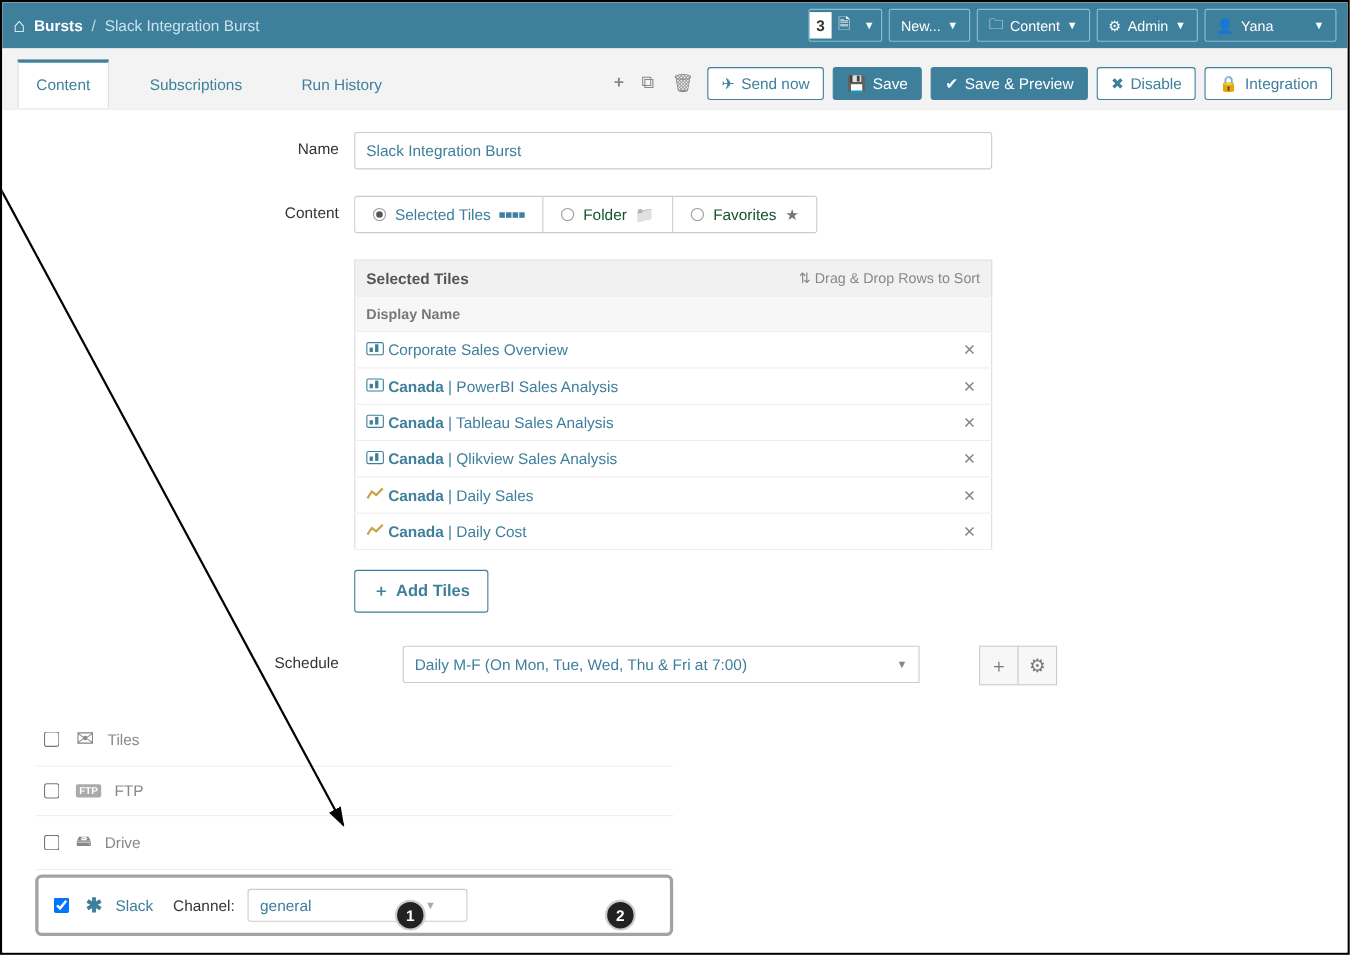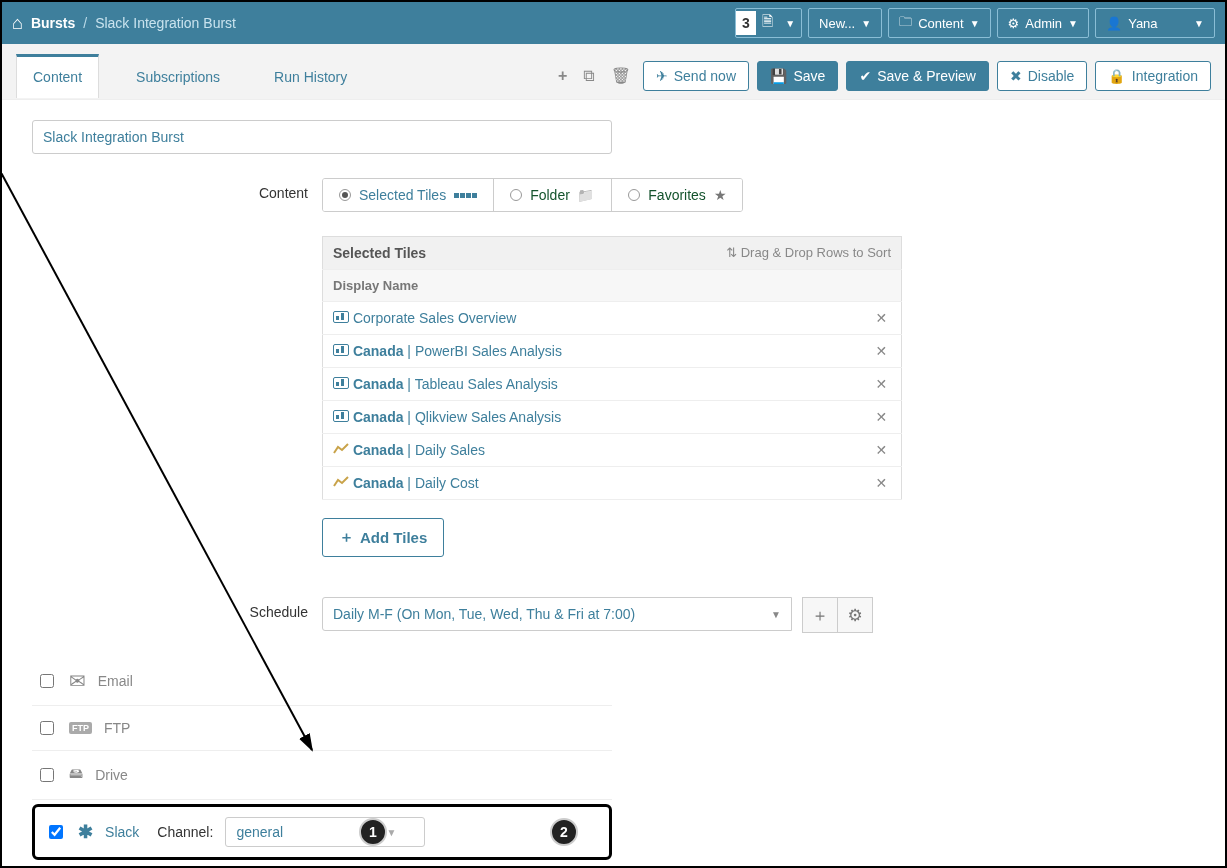--- a/index.html
+++ b/index.html
@@ -126,21 +126,21 @@
   .schedule-row .select-like { flex:1; max-width:470px; border:1px solid #ccc; border-radius:3px 0 0 3px; padding:8px 10px; color:#3e7f9c; display:flex; justify-content:space-between; align-items:center; cursor:pointer; background:#fff;}
   .schedule-buttons { display:flex; }
   .sched-btn { width:36px; height:36px; border:1px solid #ccc; background:#f7f7f7; color:#777; display:flex; align-items:center; justify-content:center; cursor:pointer; margin-left:10px; font-size:17px;}
   .sched-btn + .sched-btn { margin-left:-1px; }
   .via-list { width:580px; }
   .via-item { display:flex; align-items:center; gap:12px; padding:12px 4px; border-bottom:1px solid #eee; color:#888;}
   .via-item input[type=checkbox]{ width:14px; height:14px;}
   .via-item.active { color:#333;}
   .via-item.active .via-label{ color:#3e7f9c;}
   .via-item.boxed {
-    border:3px solid #000000; border-radius:6px; padding:10px; margin-top:4px; position:relative;
+    border:3px solid #a3a3a3; border-radius:6px; padding:10px; margin-top:4px; position:relative;
   }
   .chan-label { margin-left: 6px; color:#333; }
   .chan-select { border:1px solid #ccc; border-radius:3px; padding:6px 28px 6px 10px; color:#3e7f9c; width:200px; position:relative; display:inline-flex; align-items:center; justify-content:space-between; background:#fff;}
   .chan-select .caret-sm{ color:#aaa;}
   .annot-badge { position:absolute; width:28px; height:28px; border-radius:50%; background:#222; color:#fff; display:flex; align-items:center; justify-content:center; font-weight:700; border:2px solid #ccc;}
   .cog-icon::before { content:"⚙"; }
   .star-icon::before { content:"★"; }
   .folder-icon::before { content:"📁"; filter:grayscale(1);}
   .tiles-icon { display:inline-flex; gap:1px;}
   .tiles-icon span{ width:5px; height:5px; background:#3e7f9c; display:inline-block;}
@@ -226,20 +226,21 @@
     <button class="btn">
       <span>🔒</span>
       <span>Integration</span>
     </button>
   </div>
 </div>
 
 <div class="main">
 
   <div class="form-row">
+    <div class="form-label">Name</div>
     <input class="form-control" type="text" value="Slack Integration Burst" style="">
   </div>
 
   <div class="form-row">
     <div class="form-label">Content</div>
     <div class="seg-group">
       <div class="seg active">
         <span class="radio-dot on"></span>
         <span>Selected Tiles</span>
         <span class="tiles-icon">
@@ -310,38 +311,38 @@
           </tbody>
       </table>
       <div style="height:18px"></div>
       <button class="btn-add">
         <span>＋</span>
         <span>Add Tiles</span>
       </button>
     </div>
   </div>
 
-  <div class="form-row schedule-row" style="margin-top:40px;">
+  <div class="form-row schedule-row" style="margin-top:30px;gap:44px;">
     <div class="form-label">Schedule</div>
     <div class="select-like">
       <span>Daily M-F (On Mon, Tue, Wed, Thu &amp; Fri at 7:00)</span>
       <span class="caret-sm grey">▼</span>
     </div>
     <div class="schedule-buttons">
       <div class="sched-btn">＋</div>
       <div class="sched-btn cog-icon"></div>
     </div>
   </div>
 
   <div class="form-row" style="margin-top:10px;">
     <div class="via-list">
       <div class="via-item">
         <input type="checkbox" style="">
         <span class="envelope-icon"></span>
-        <span>Email</span>
+        <span>Tiles</span>
       </div>
       <div class="via-item">
         <input type="checkbox" style="">
         <span class="ftp-icon">FTP</span>
         <span>FTP</span>
       </div>
       <div class="via-item">
         <input type="checkbox" style="">
         <span>🖴</span>
         <span>Drive</span>

